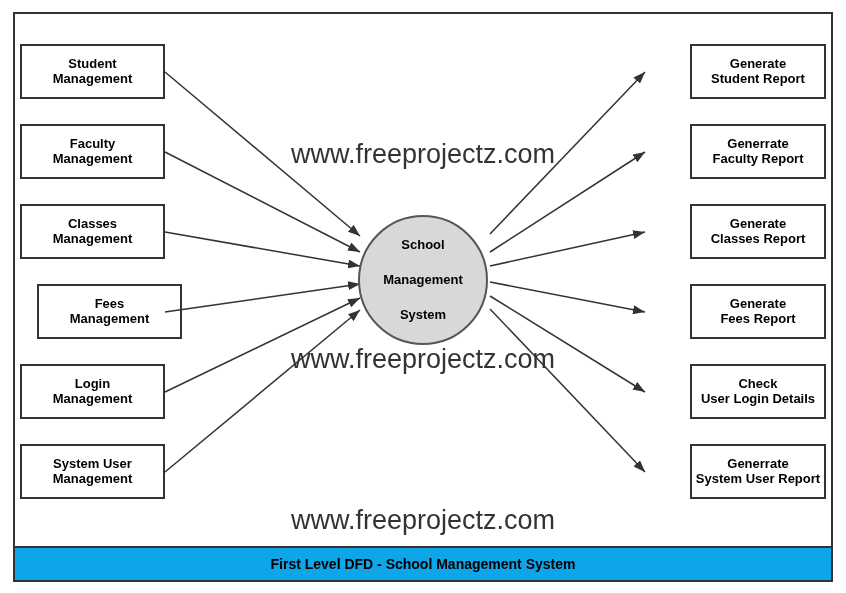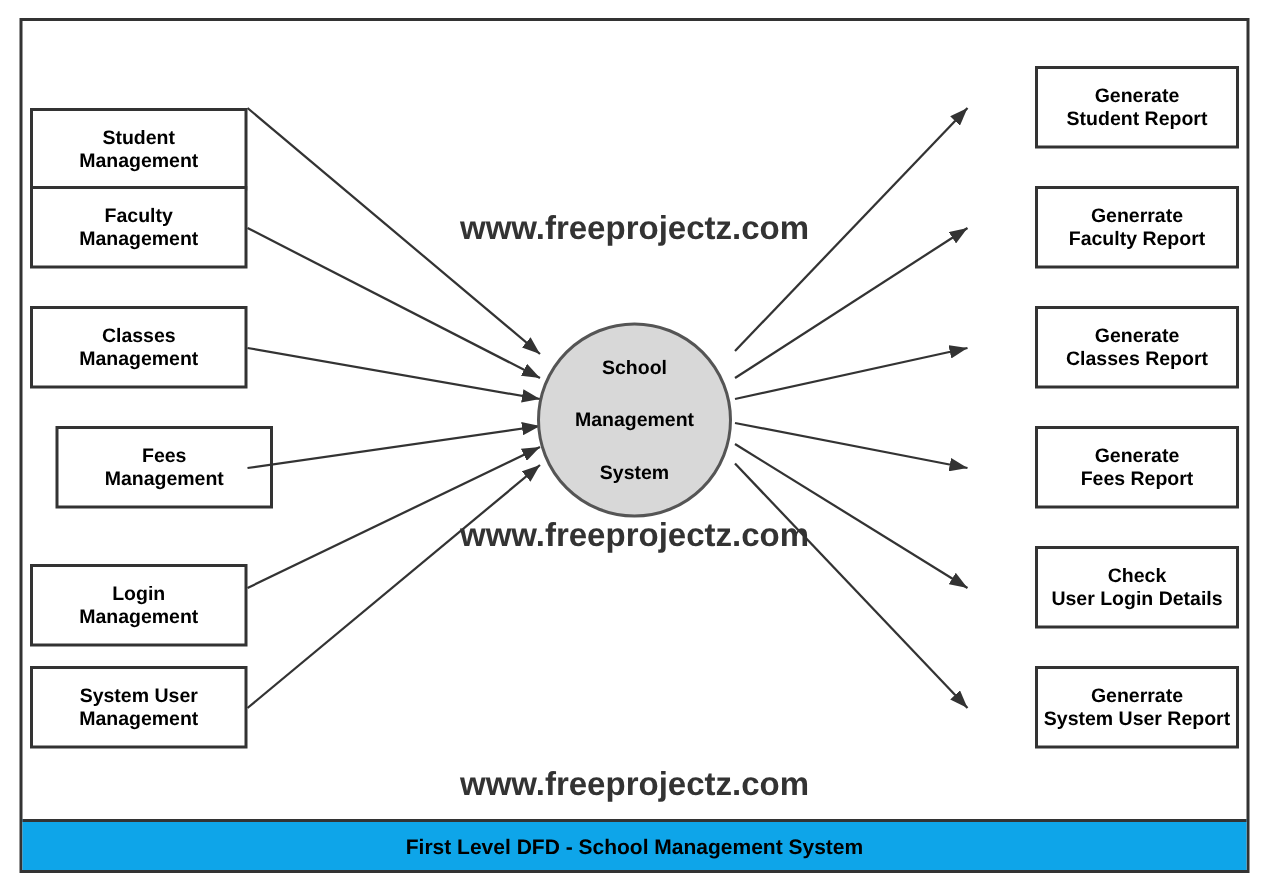--- a/index.html
+++ b/index.html
@@ -77,22 +77,22 @@
       background: #ffffff;
       display: flex;
       align-items: center;
       justify-content: center;
       text-align: center;
       font-size: 13px;
       font-weight: bold;
     }
     .watermark {
       position: absolute;
-      font-size: 22px;
-      font-weight: bold;
+      font-size: 27px;
+      font-weight: normal;
       color: #333;
       z-index: 5;
       pointer-events: none;
     }
     .footer-bar {
       width: 100%;
       padding: 8px 0;
       display: flex;
       align-items: center;
       justify-content: center;
@@ -150,33 +150,33 @@
 
         <line x1="475" y1="295" x2="630" y2="458" stroke="#333" stroke-width="1.5" marker-end="url(#arrowhead)"></line>
       </svg>
 
       <div class="center-circle" style="top: 50%; left: 50%; margin-top: 0px; margin-left: 0px; position: absolute; transform: translate(-50%, -50%); gap: 20px;">
         <span>School</span>
         <span>Management</span>
         <span>System</span>
       </div>
 
-      <div class="left-box" style="left: 5px; top: 30px; margin-top: 28px;">
+      <div class="left-box" style="left: 5px; top: 30px;">
         <span>Student<br>Management</span>
       </div>
       <div class="left-box" style="left: 5px; top: 110px;">
         <span>Faculty<br>Management</span>
       </div>
       <div class="left-box" style="left: 5px; top: 190px; justify-content: center;">
         <span>Classes<br>Management</span>
       </div>
       <div class="left-box" style="left: 22px; top: 270px;">
         <span>Fees<br>Management</span>
       </div>
-      <div class="left-box" style="left: 5px; top: 362px;">
+      <div class="left-box" style="left: 5px; top: 350px;">
         <span>Login<br>Management</span>
       </div>
       <div class="left-box" style="left: 5px; top: 430px;">
         <span>System User<br>Management</span>
       </div>
 
       <div class="right-box" style="right: 5px; top: 30px;">
         <span>Generate<br>Student Report</span>
       </div>
       <div class="right-box" style="right: 5px; top: 110px;">

